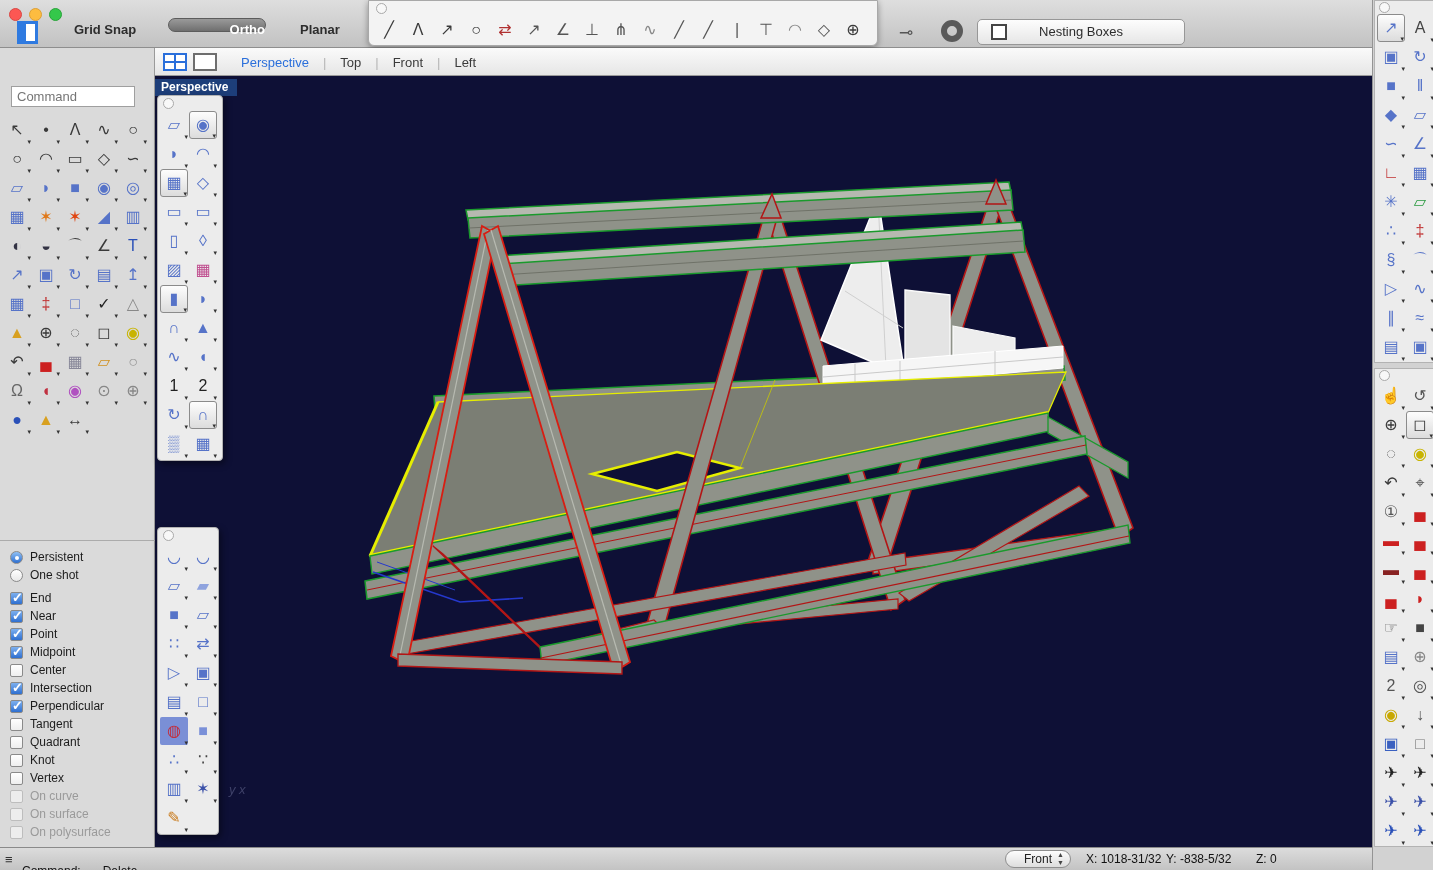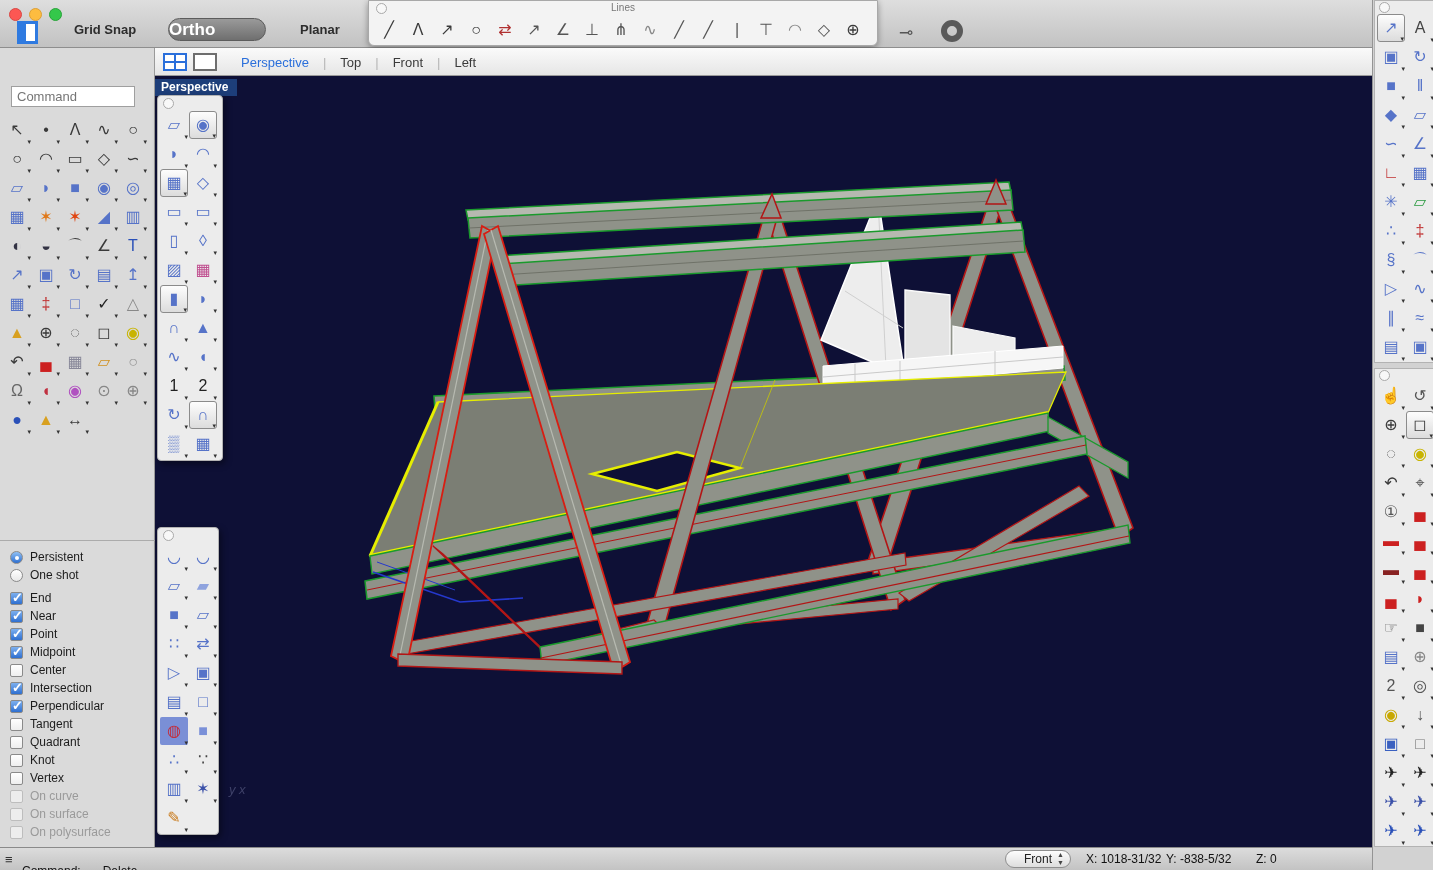--- a/index.html
+++ b/index.html
@@ -13,23 +13,23 @@
   .tl { width:13px; height:13px; border-radius:50%; top:8px; }
   #tl-close { left:9px;  background:#fc5753; border:1px solid #d94743; }
   #tl-min   { left:29px; background:#fdbc40; border:1px solid #dd9f34; }
   #tl-zoom  { left:49px; background:#34c84a; border:1px solid #28a339; }
   #doc-icon { left:17px; top:21px; width:21px; height:23px; background:#fff;
     border:3px solid #2f7ae0; }
   #doc-icon::before{ content:""; position:absolute; left:0; top:0; width:6px; height:100%; background:#2f7ae0;}
   .tb-label { top:22px; font-size:13px; font-weight:bold; color:#2d2d2d; }
   #grid-snap-btn { left:74px; }
   #planar-btn { left:300px; }
-  #ortho-btn { left:168px; top:18px; width:98px; height:23px; border-radius:12px;
+  #ortho-btn { left:168px; top:18px; width:98px; height:14px; border-radius:12px;
     background:linear-gradient(#9a9a9a,#6f6f6f); border:1px solid #5c5c5c;
-    color:#fff; font-size:17px; font-weight:bold; text-align:left; line-height:21px; }
+    color:#fff; font-size:13px; font-weight:bold; text-align:right; line-height:21px; }
 
   
   #lines-palette { left:368px; top:0; width:510px; height:46px; background:#f3f3f3;
     border:1px solid #a8a8a8; border-radius:0 0 6px 6px; box-shadow:0 2px 6px rgba(0,0,0,.35); }
   #lines-palette .ptitle { top:1px; left:0; width:100%; text-align:center; font-size:10px; color:#777; }
   .pclose { width:11px; height:11px; border-radius:50%; border:1.5px solid #a9a9a9; background:#f8f8f8; }
   #lines-palette .pclose { left:7px; top:2px; }
   #lines-grid { left:6px; top:15px; }
 
   #circle-point-icon { left:899px; top:22px; width:26px; height:20px; color:#555; font-size:17px; }
@@ -129,21 +129,20 @@
   <div id="tl-close" class="abs tl"></div>
   <div id="tl-min" class="abs tl"></div>
   <div id="tl-zoom" class="abs tl"></div>
   <div id="doc-icon" class="abs"></div>
   <div id="grid-snap-btn" class="abs tb-label">Grid Snap</div>
   <div id="ortho-btn" class="abs">Ortho</div>
   <div id="planar-btn" class="abs tb-label">Planar</div>
 
   <div id="lines-palette" class="abs">
     <div class="pclose abs"></div>
-    <div class="ptitle abs">Lines</div>
     <div id="lines-grid" class="abs grid" style="grid-template-columns: repeat(17, 28px);">
         <div class="cell noarrow">
           <span class="g" style="color: rgb(58, 58, 58);">╱</span>
         </div>
         <div class="cell noarrow">
           <span class="g" style="color: rgb(58, 58, 58);">Λ</span>
         </div>
         <div class="cell noarrow">
           <span class="g" style="color: rgb(58, 58, 58);">↗</span>
         </div>
@@ -187,20 +186,24 @@
           <span class="g" style="color: rgb(85, 85, 85);">◇</span>
         </div>
         <div class="cell noarrow">
           <span class="g" style="color: rgb(58, 58, 58);">⊕</span>
         </div>
       </div>
   </div>
 
   <div id="circle-point-icon" class="abs">⊸</div>
   <div id="donut-icon" class="abs"></div>
+  <div id="nesting-btn" class="abs">
+    <span class="chk"></span>
+    <span>Nesting Boxes</span>
+  </div>
 </div>
 
 <div id="tabbar" class="abs">
   <div id="pane-icon-four" class="abs"></div>
   <div id="pane-icon-one" class="abs"></div>
   <div id="tabs" class="abs">
       <span class="tab active">Perspective</span>
       <span class="sep">|</span>
       <span class="tab">Top</span>
       <span class="sep">|</span>

